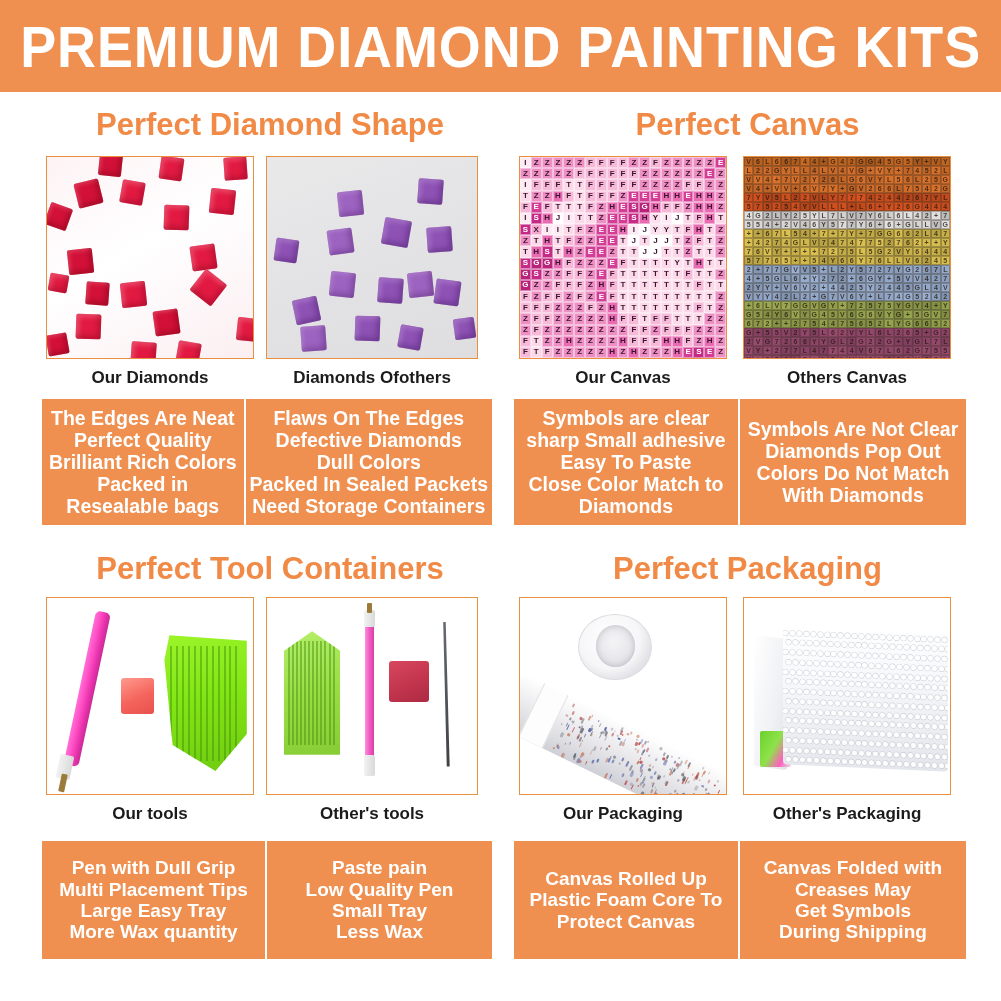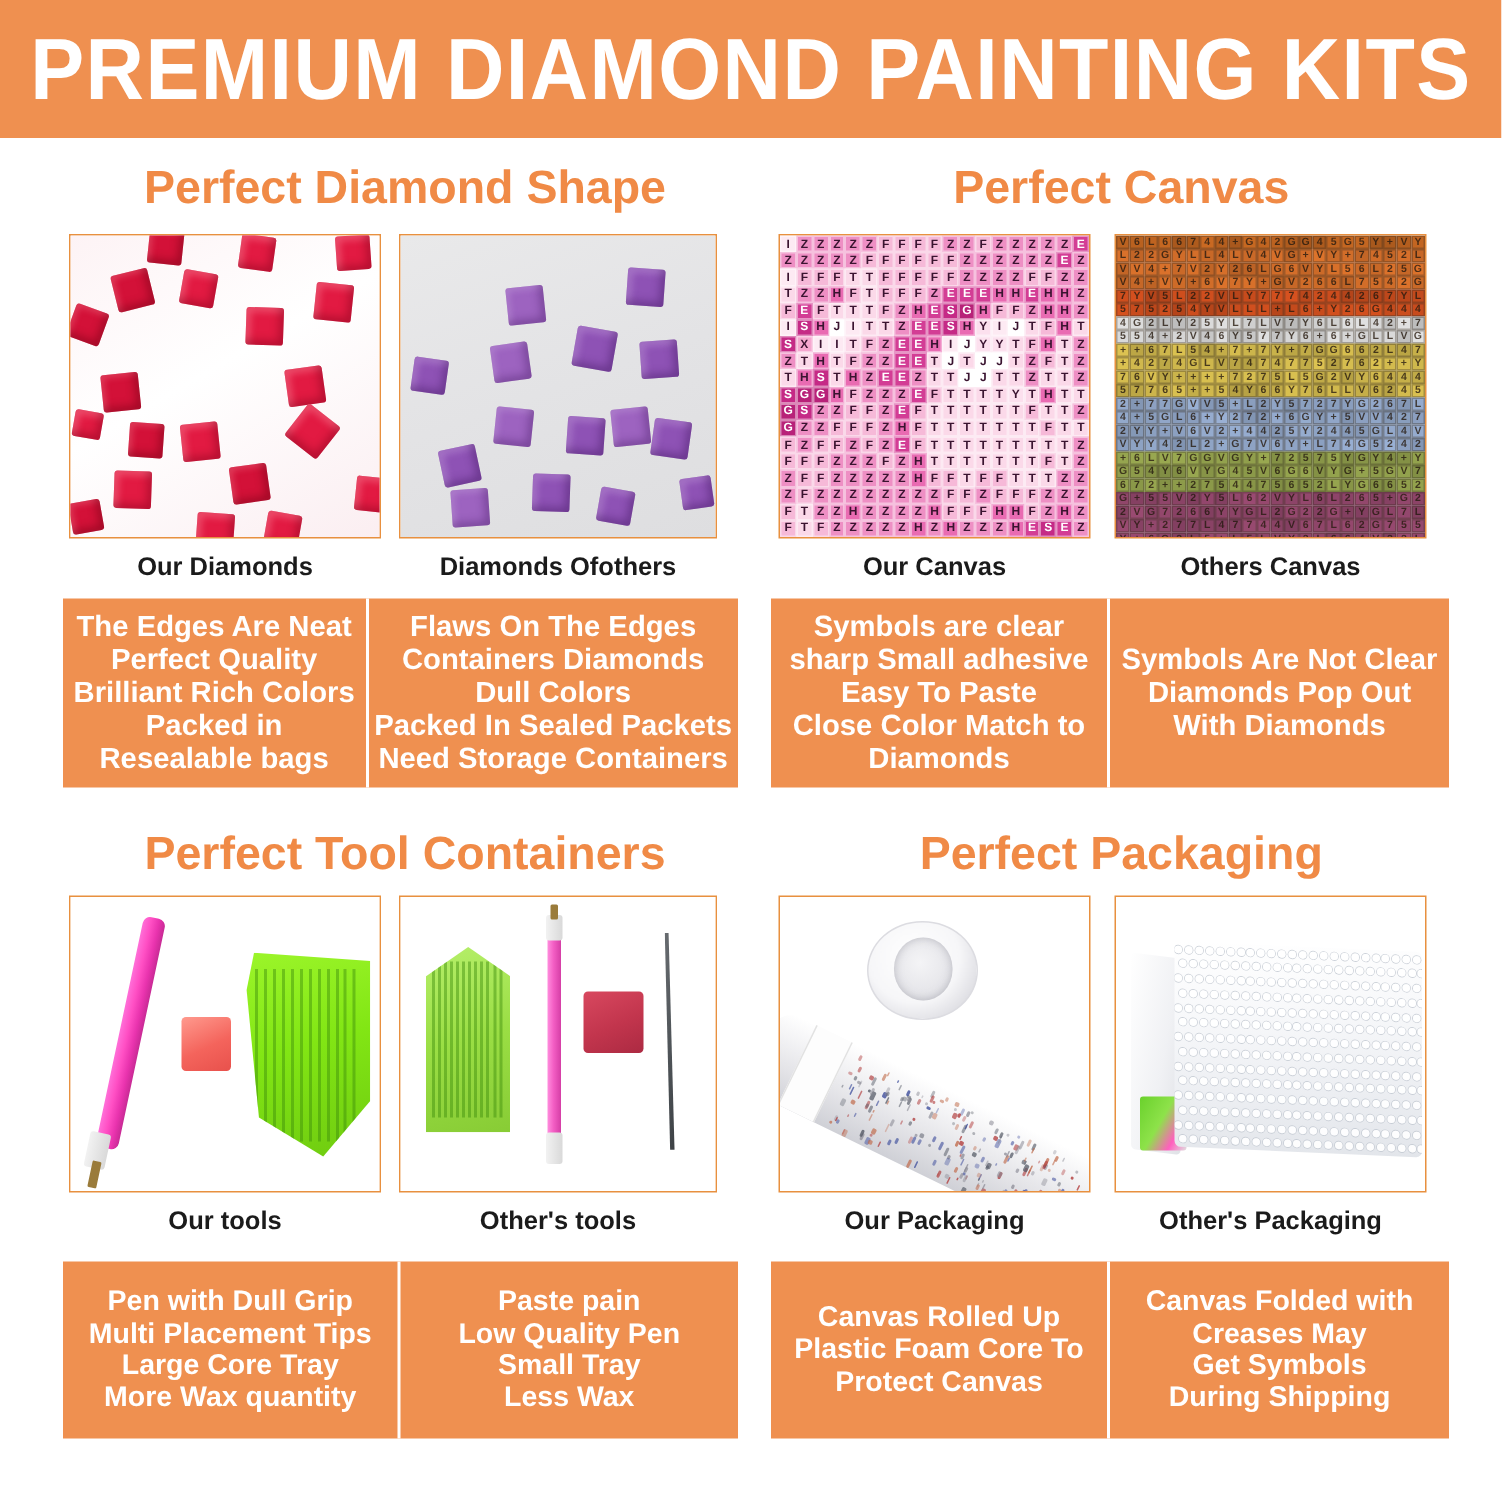--- a/index.html
+++ b/index.html
@@ -1103,38 +1103,39 @@
   <div class="cmp-box" style="left:42px;top:399px;width:450px;height:126px;">
     <div class="cmp-half left">
       <div class="cmp-line">The Edges Are Neat</div>
       <div class="cmp-line">Perfect Quality</div>
       <div class="cmp-line">Brilliant Rich Colors</div>
       <div class="cmp-line">Packed in</div>
       <div class="cmp-line">Resealable bags</div>
     </div>
     <div class="cmp-half">
       <div class="cmp-line">Flaws On The Edges</div>
-      <div class="cmp-line">Containers Diamonds</div>
+      <div class="cmp-line">Defective Diamonds</div>
       <div class="cmp-line">Dull Colors</div>
       <div class="cmp-line">Packed In Sealed Packets</div>
       <div class="cmp-line">Need Storage Containers</div>
     </div>
   </div>
 
   <div class="cmp-box" style="left:514px;top:399px;width:452px;height:126px;">
     <div class="cmp-half left">
       <div class="cmp-line">Symbols are clear</div>
       <div class="cmp-line">sharp Small adhesive</div>
       <div class="cmp-line">Easy To Paste</div>
       <div class="cmp-line">Close Color Match to</div>
       <div class="cmp-line">Diamonds</div>
     </div>
     <div class="cmp-half">
       <div class="cmp-line">Symbols Are Not Clear</div>
       <div class="cmp-line">Diamonds Pop Out</div>
+      <div class="cmp-line">Colors Do Not Match</div>
       <div class="cmp-line">With Diamonds</div>
     </div>
   </div>
 
   <div class="photo" style="left:46px;top:597px;width:208px;height:198px;">
     <div class="photo-inner bg-white" id="art-our-tools">
       <div class="pen" style="left:24%;top:7%;width:7.5%;height:80%;transform:rotate(12deg);transform-origin:50% 0%;"></div>
       <div class="pen-tip" style="left:5.5%;top:80%;width:7%;height:12%;transform:rotate(12deg);"></div>
       <div class="pen-metal" style="left:6.5%;top:90%;width:3%;height:9%;transform:rotate(12deg);"></div>
       <div class="wax" style="left:36%;top:41%;width:16%;height:18%;background:linear-gradient(155deg,#ff9a8e,#f4645c 55%,#e8514c);"></div>
@@ -1751,21 +1752,21 @@
 
   <div class="caption" style="left:46px;top:804px;width:208px;">Our tools</div>
   <div class="caption" style="left:266px;top:804px;width:212px;">Other's tools</div>
   <div class="caption" style="left:519px;top:804px;width:208px;">Our Packaging</div>
   <div class="caption" style="left:743px;top:804px;width:208px;">Other's Packaging</div>
 
   <div class="cmp-box small" style="left:42px;top:841px;width:450px;height:118px;">
     <div class="cmp-half left">
       <div class="cmp-line">Pen with Dull Grip</div>
       <div class="cmp-line">Multi Placement Tips</div>
-      <div class="cmp-line">Large Core Tray</div>
+      <div class="cmp-line">Large Easy Tray</div>
       <div class="cmp-line">More Wax quantity</div>
     </div>
     <div class="cmp-half">
       <div class="cmp-line">Paste pain</div>
       <div class="cmp-line">Low Quality Pen</div>
       <div class="cmp-line">Small Tray</div>
       <div class="cmp-line">Less Wax</div>
     </div>
   </div>
 

